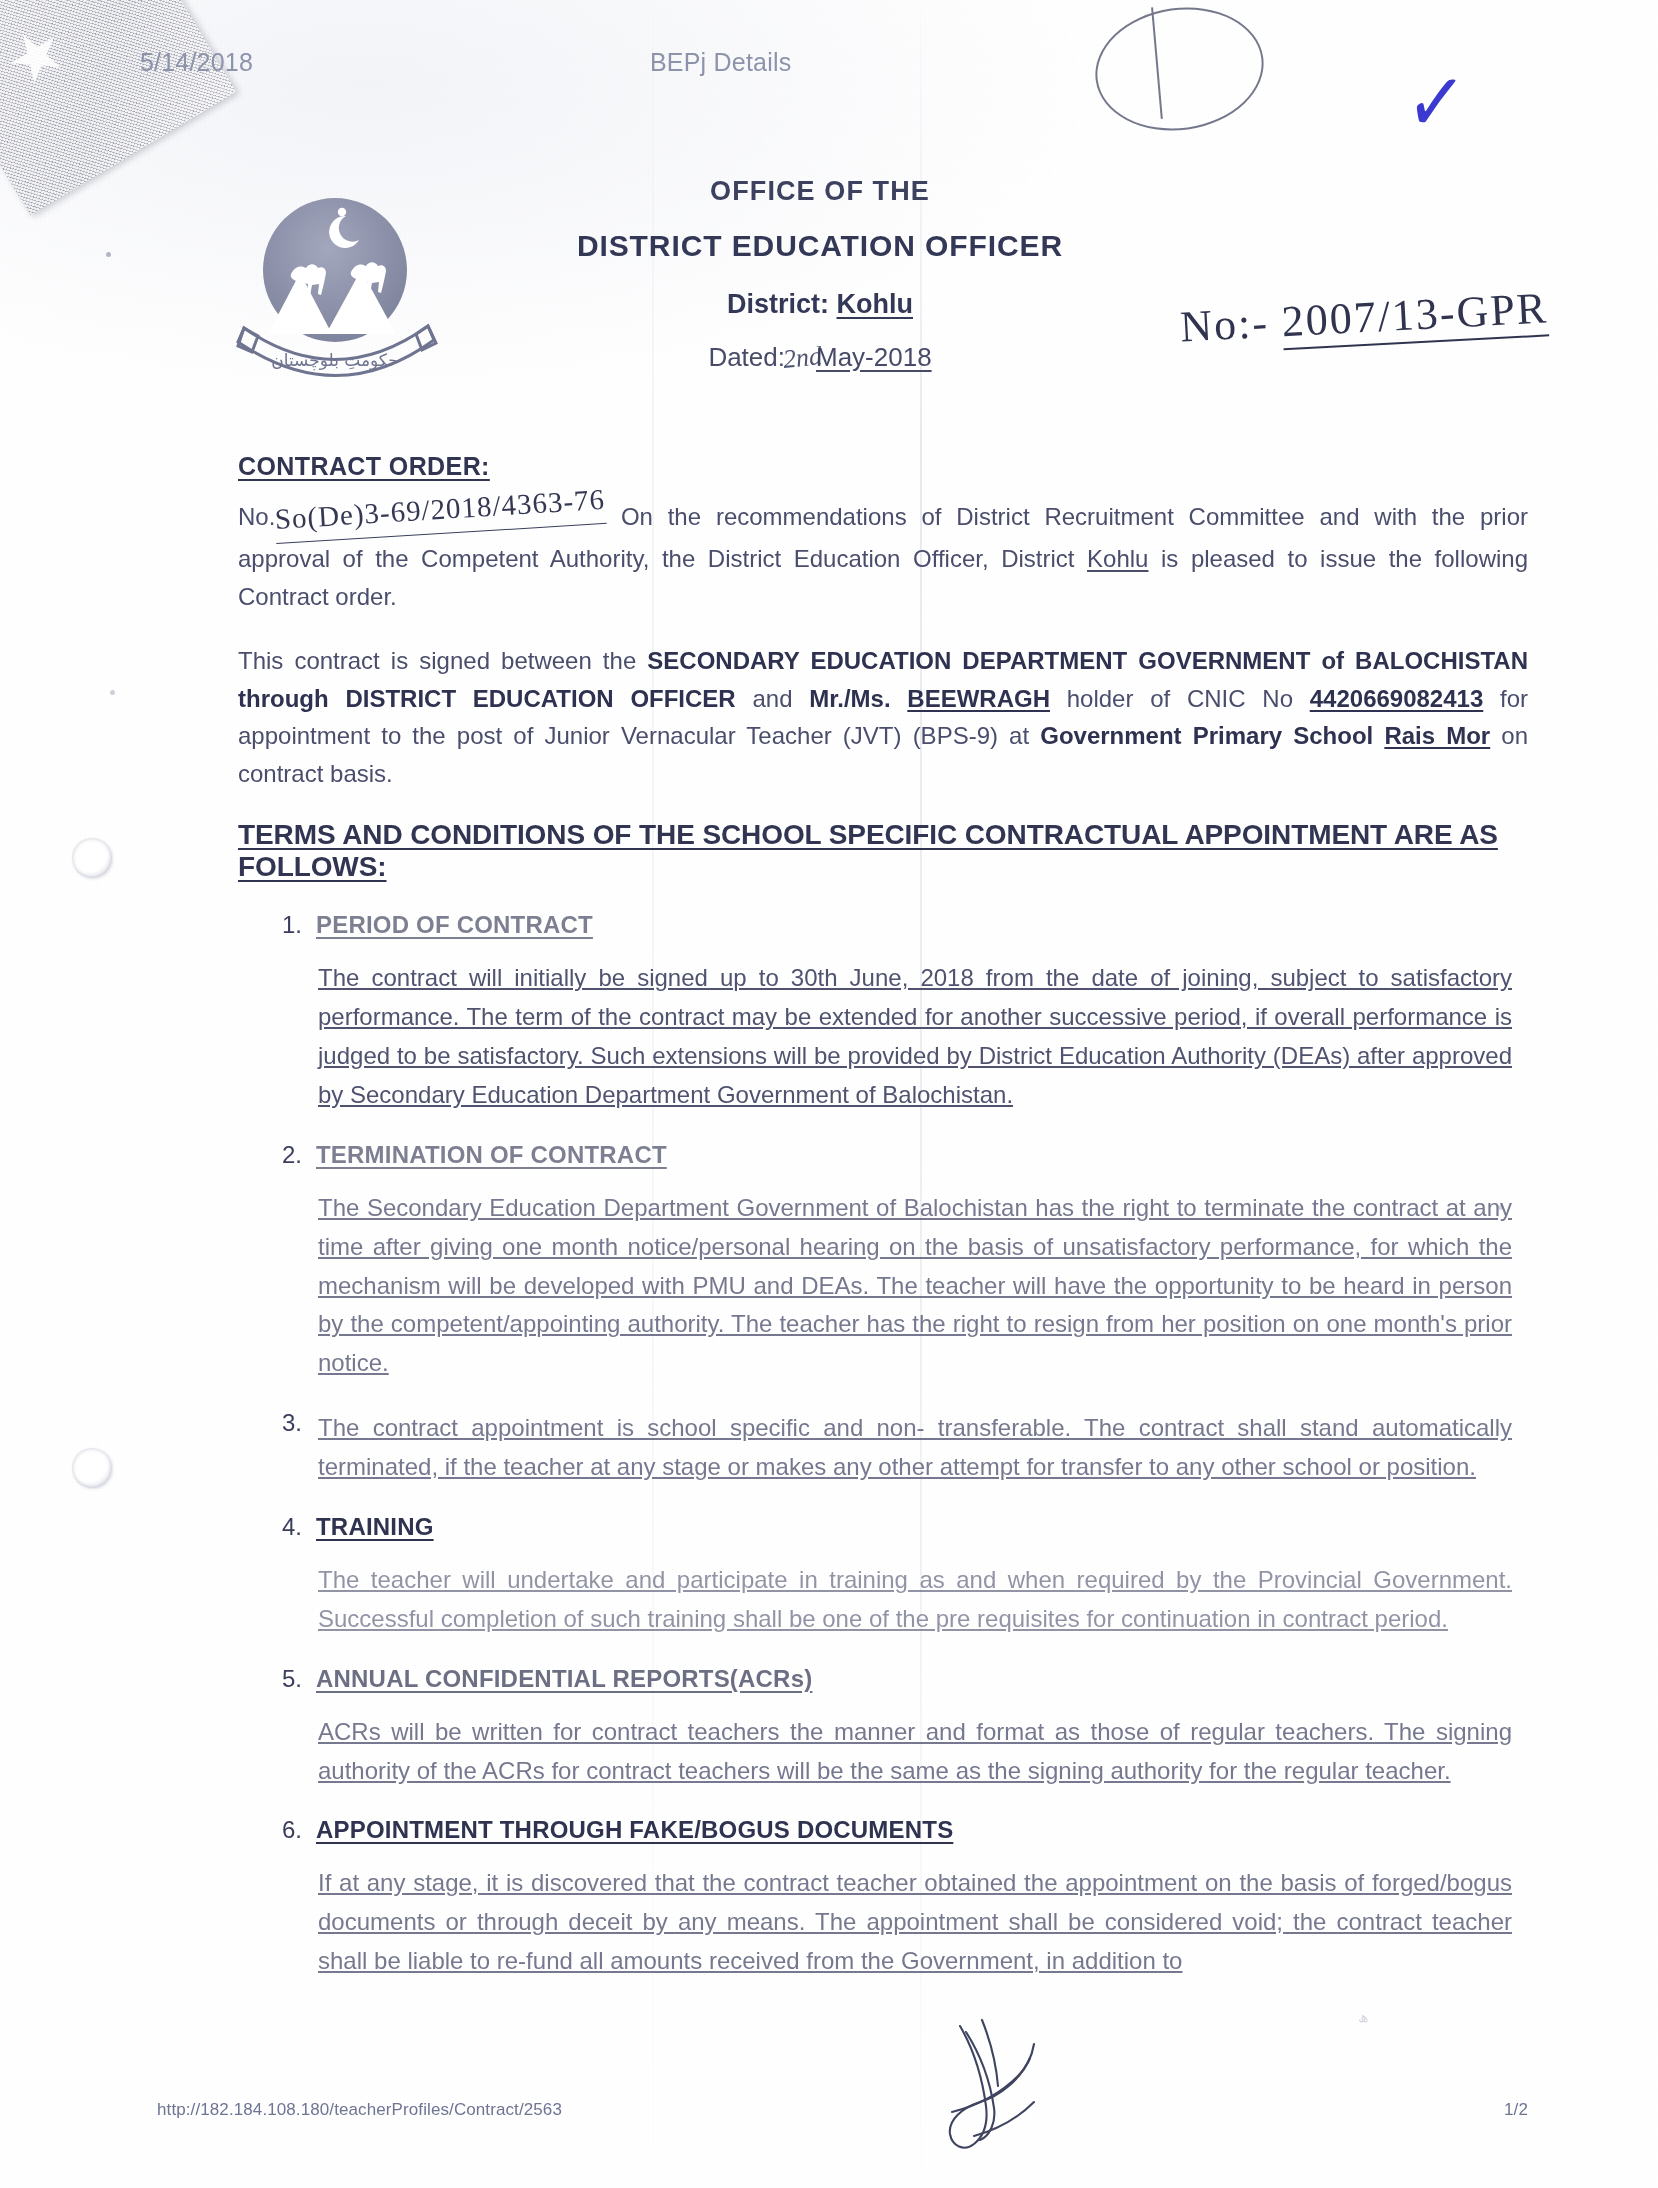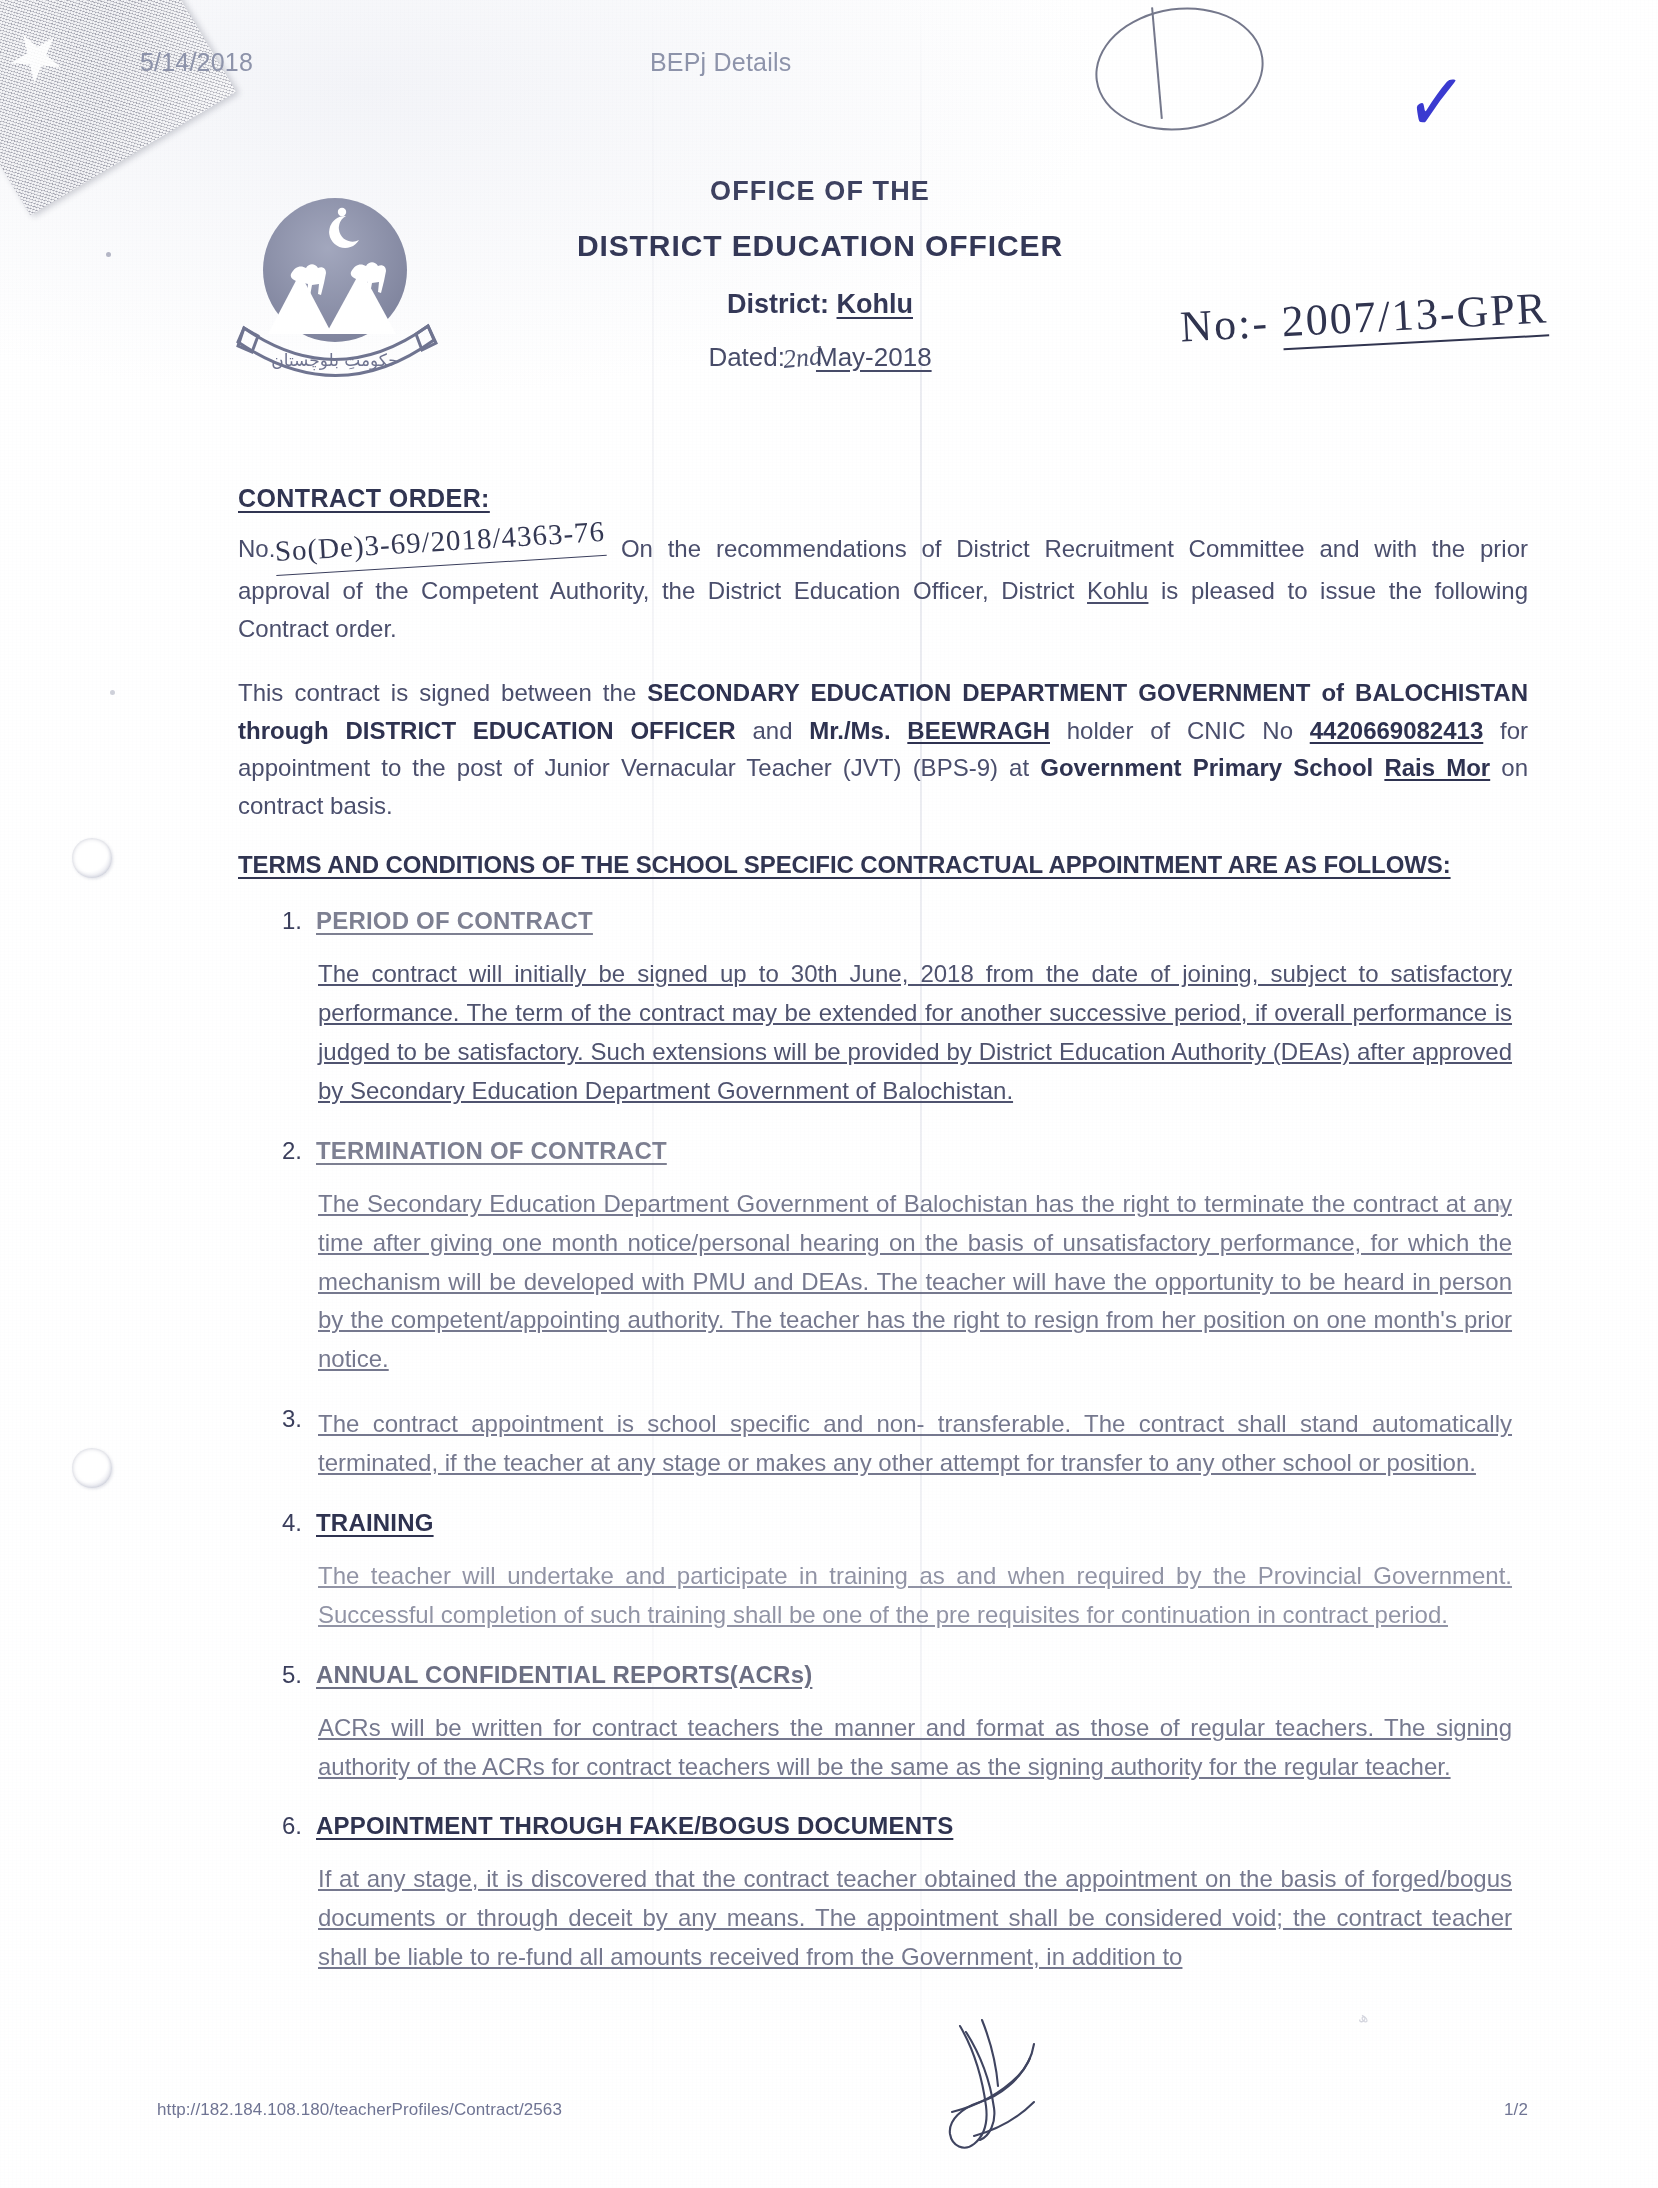--- a/index.html
+++ b/index.html
@@ -219,21 +219,21 @@
   }
   .hw-no .ul {
     border-bottom: 2px solid #30344f;
     padding-bottom: 2px;
   }
 
   
   .body {
     position: absolute;
     left: 238px;
-    top: 484px;
+    top: 452px;
     width: 1290px;
   }
   .co-heading {
     font-size: 25px;
     font-weight: bold;
     color: #313552;
     text-decoration: underline;
     text-underline-offset: 4px;
     letter-spacing: .4px;
     margin-bottom: 12px;
@@ -252,21 +252,21 @@
     font-family: "Liberation Serif", serif;
     font-size: 29px;
     color: #343853;
     letter-spacing: 1px;
     display: inline-block;
     transform: rotate(-3.5deg) translateY(-6px);
     border-bottom: 1px solid #3a3e5c;
   }
 
   .terms-heading {
-    font-size: 24px;
+    font-size: 28px;
     font-weight: bold;
     color: #313552;
     text-decoration: underline;
     text-underline-offset: 4px;
     letter-spacing: -.1px;
     margin: 6px 0 28px 0;
   }
 
   ol.clauses {
     margin: 16px;

